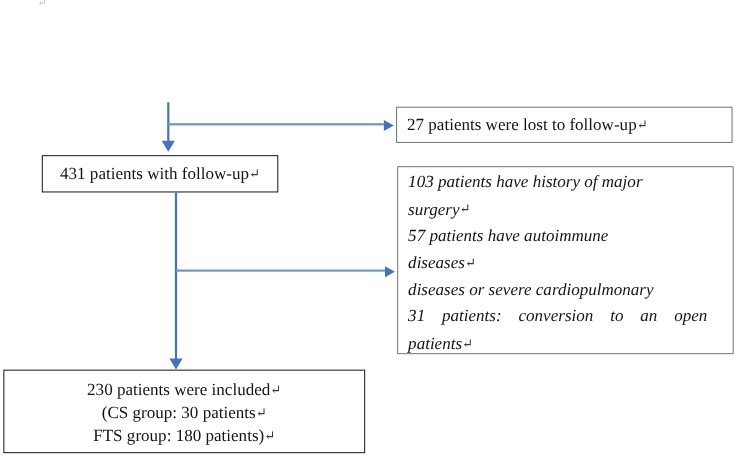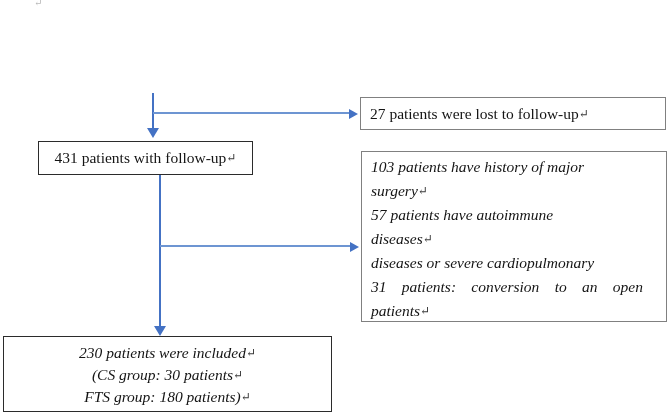--- a/index.html
+++ b/index.html
@@ -62,21 +62,20 @@
   }
   #node-excluded .line { line-height: 24px; }
   #node-excluded .justify {
     text-align: justify;
     text-align-last: justify;
     white-space: normal;
   }
   #node-included {
     left: 3px; top: 336px; width: 329px; height: 76px;
     padding: 2px 6px 0 6px;
-    font-style: italic;
   }
 
   
   .vline {
     position: absolute;
     width: 2px;
     background: #4472C4;
   }
   .hline {
     position: absolute;

